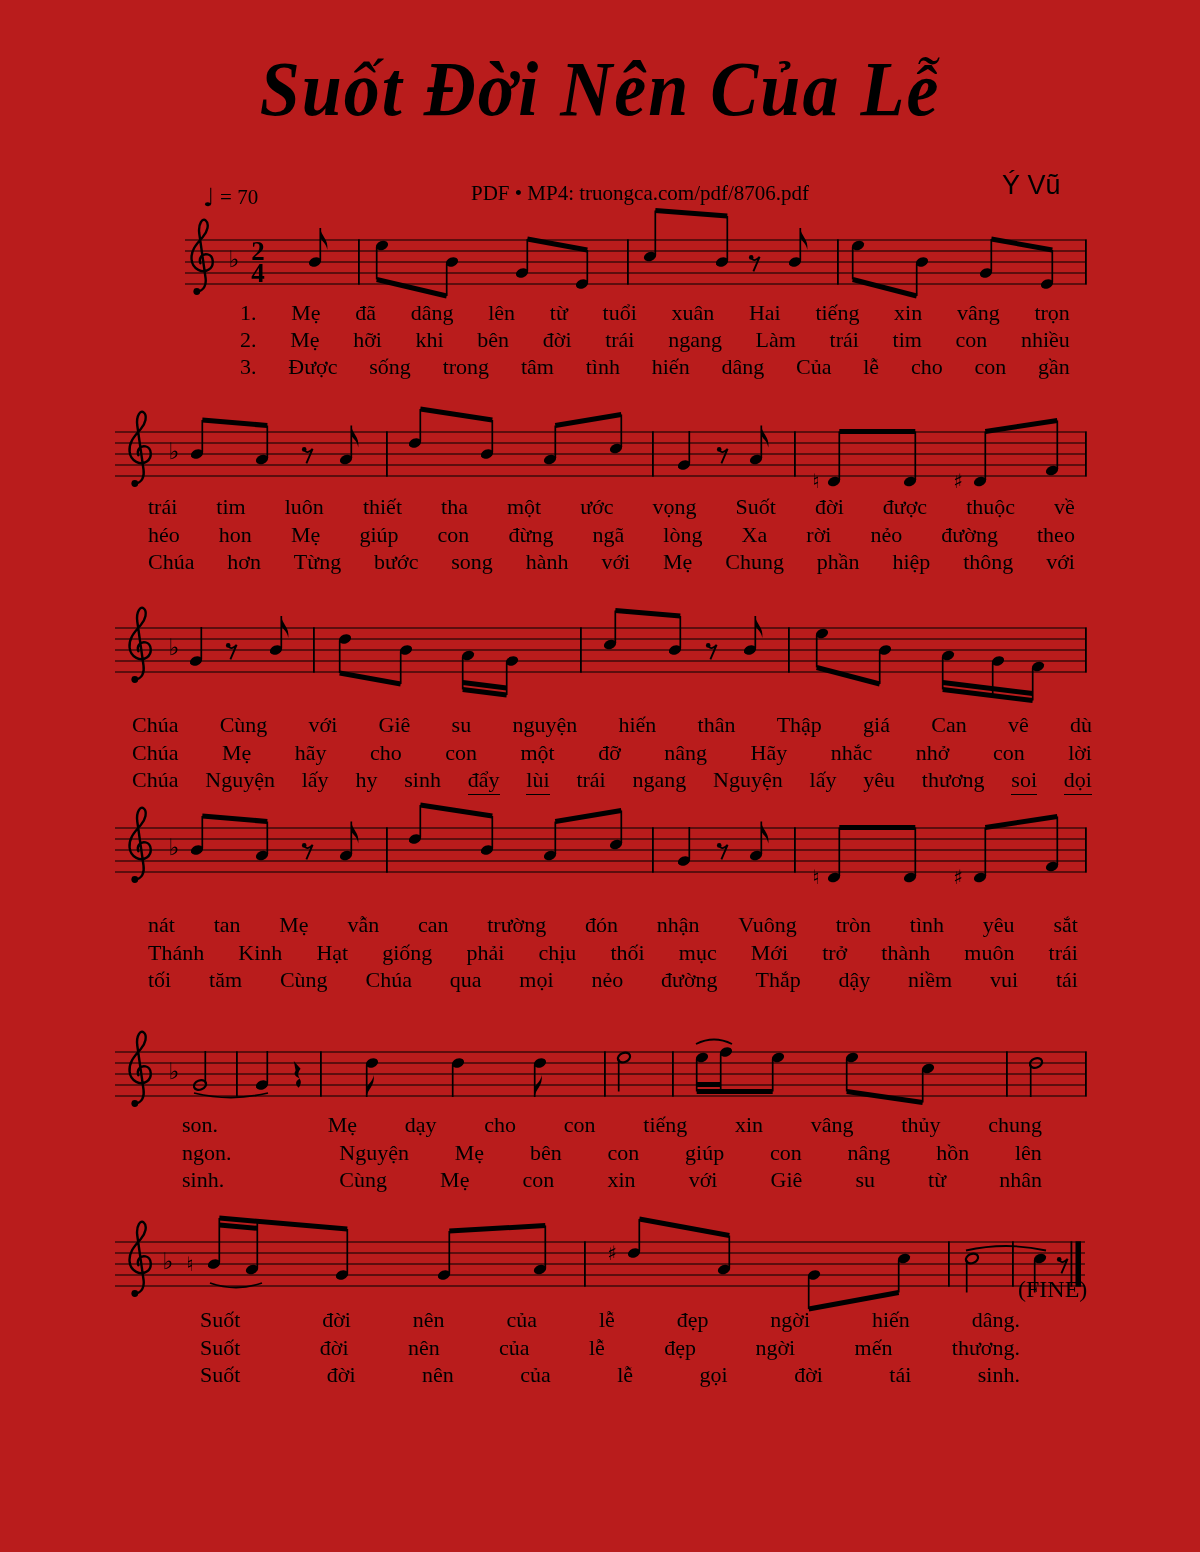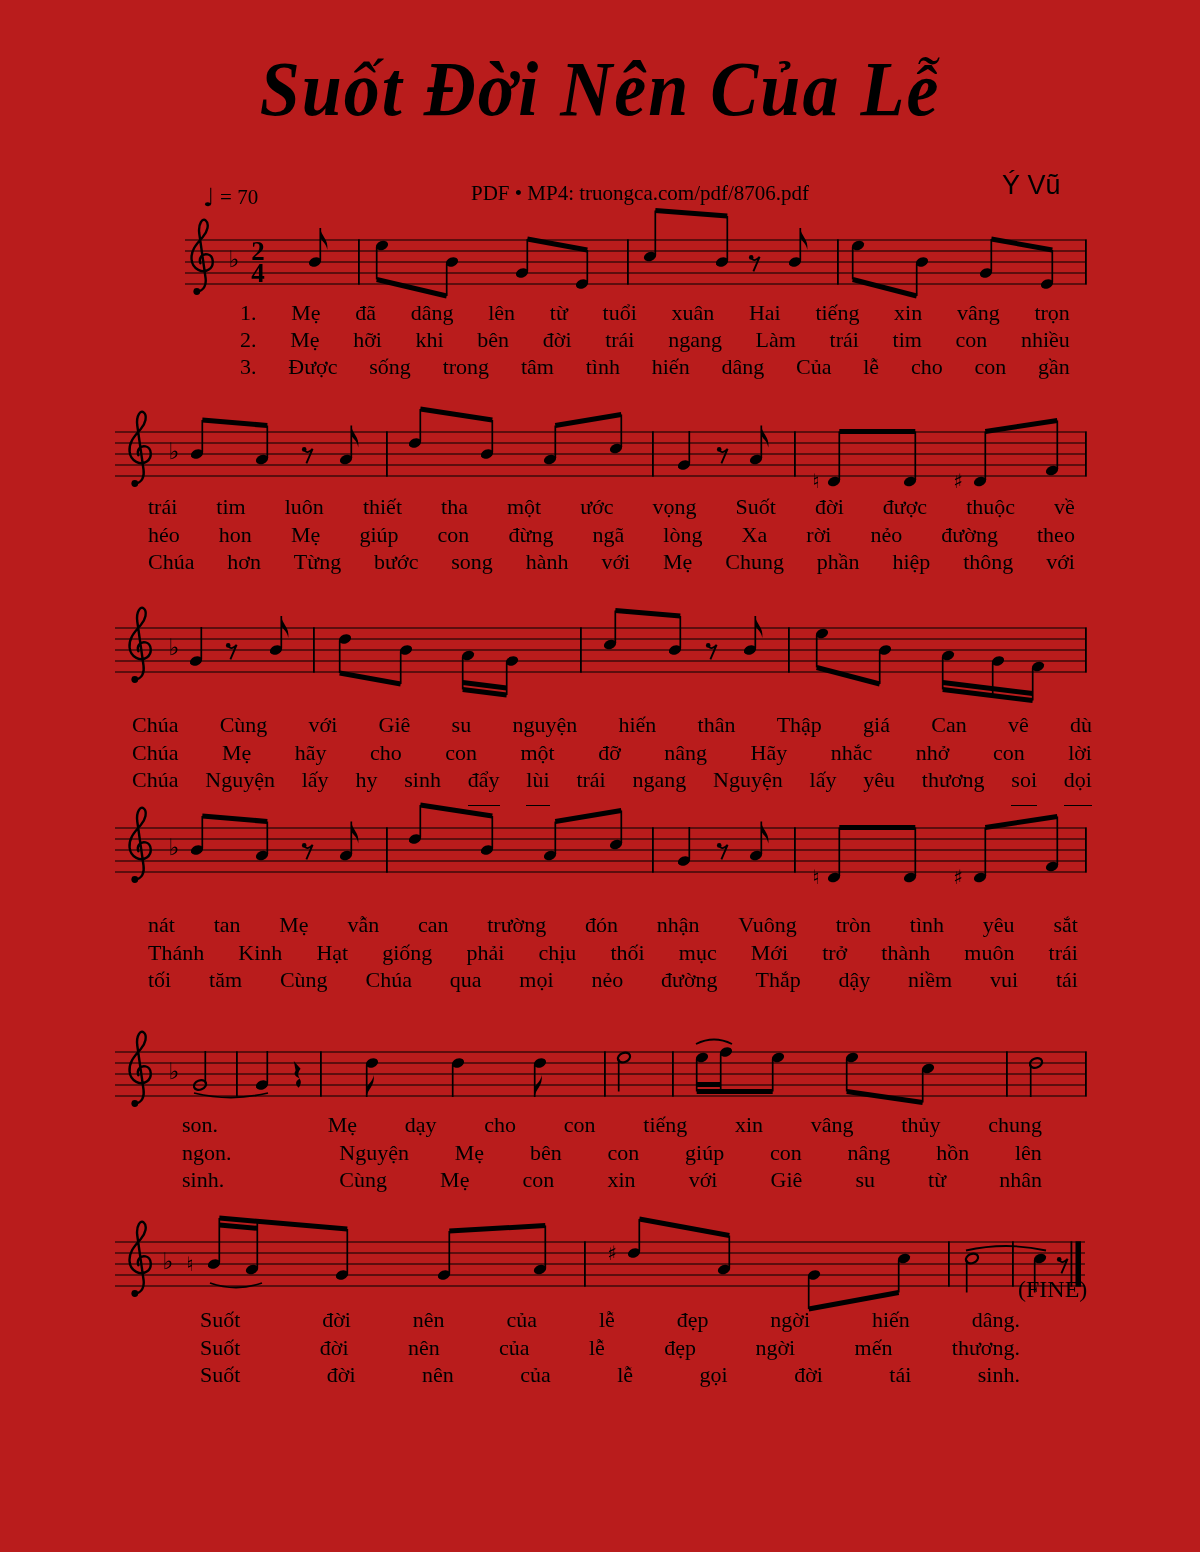--- a/index.html
+++ b/index.html
@@ -9,21 +9,21 @@
          font-family:"Liberation Serif",serif;font-style:italic;font-weight:700;
          font-size:72px;letter-spacing:2px;transform:scaleY(1.08);white-space:nowrap;}
   .tempo{position:absolute;top:170px;left:203px;font-size:21px;margin-top:13px;}
   .tempo .glyph{font-family:"DejaVu Sans",sans-serif;font-size:25px;vertical-align:-2px;}
   .source{position:absolute;top:181px;left:0;width:1200px;text-align:center;font-size:21px;padding-left:40px;}
   .author{position:absolute;top:170px;left:1002px;font-family:"Liberation Sans",sans-serif;font-size:27px;}
   .fine{position:absolute;top:1276px;left:1018px;font-size:24px;}
   svg.sys{position:absolute;left:110px;width:980px;height:165px;overflow:visible;}
   .lyr{position:absolute;display:flex;justify-content:space-between;align-items:baseline;
        font-size:22px;line-height:26px;white-space:nowrap;}
-  .lyr span.u{border-bottom:1.6px solid #000;padding-bottom:12px;text-align:center;}
+  .lyr span.u{border-bottom:1.6px solid #000;padding-bottom:1px;text-align:center;}
 </style>
 </head>
 <body>
 
 <div id="page">
   <div class="title">Suốt Đời Nên Của Lễ</div>
   <div class="tempo"><span class="glyph">♩</span>
     <span>= 70</span></div>
   <div class="source">PDF • MP4: truongca.com/pdf/8706.pdf</div>
   <div class="author">Ý Vũ</div>

